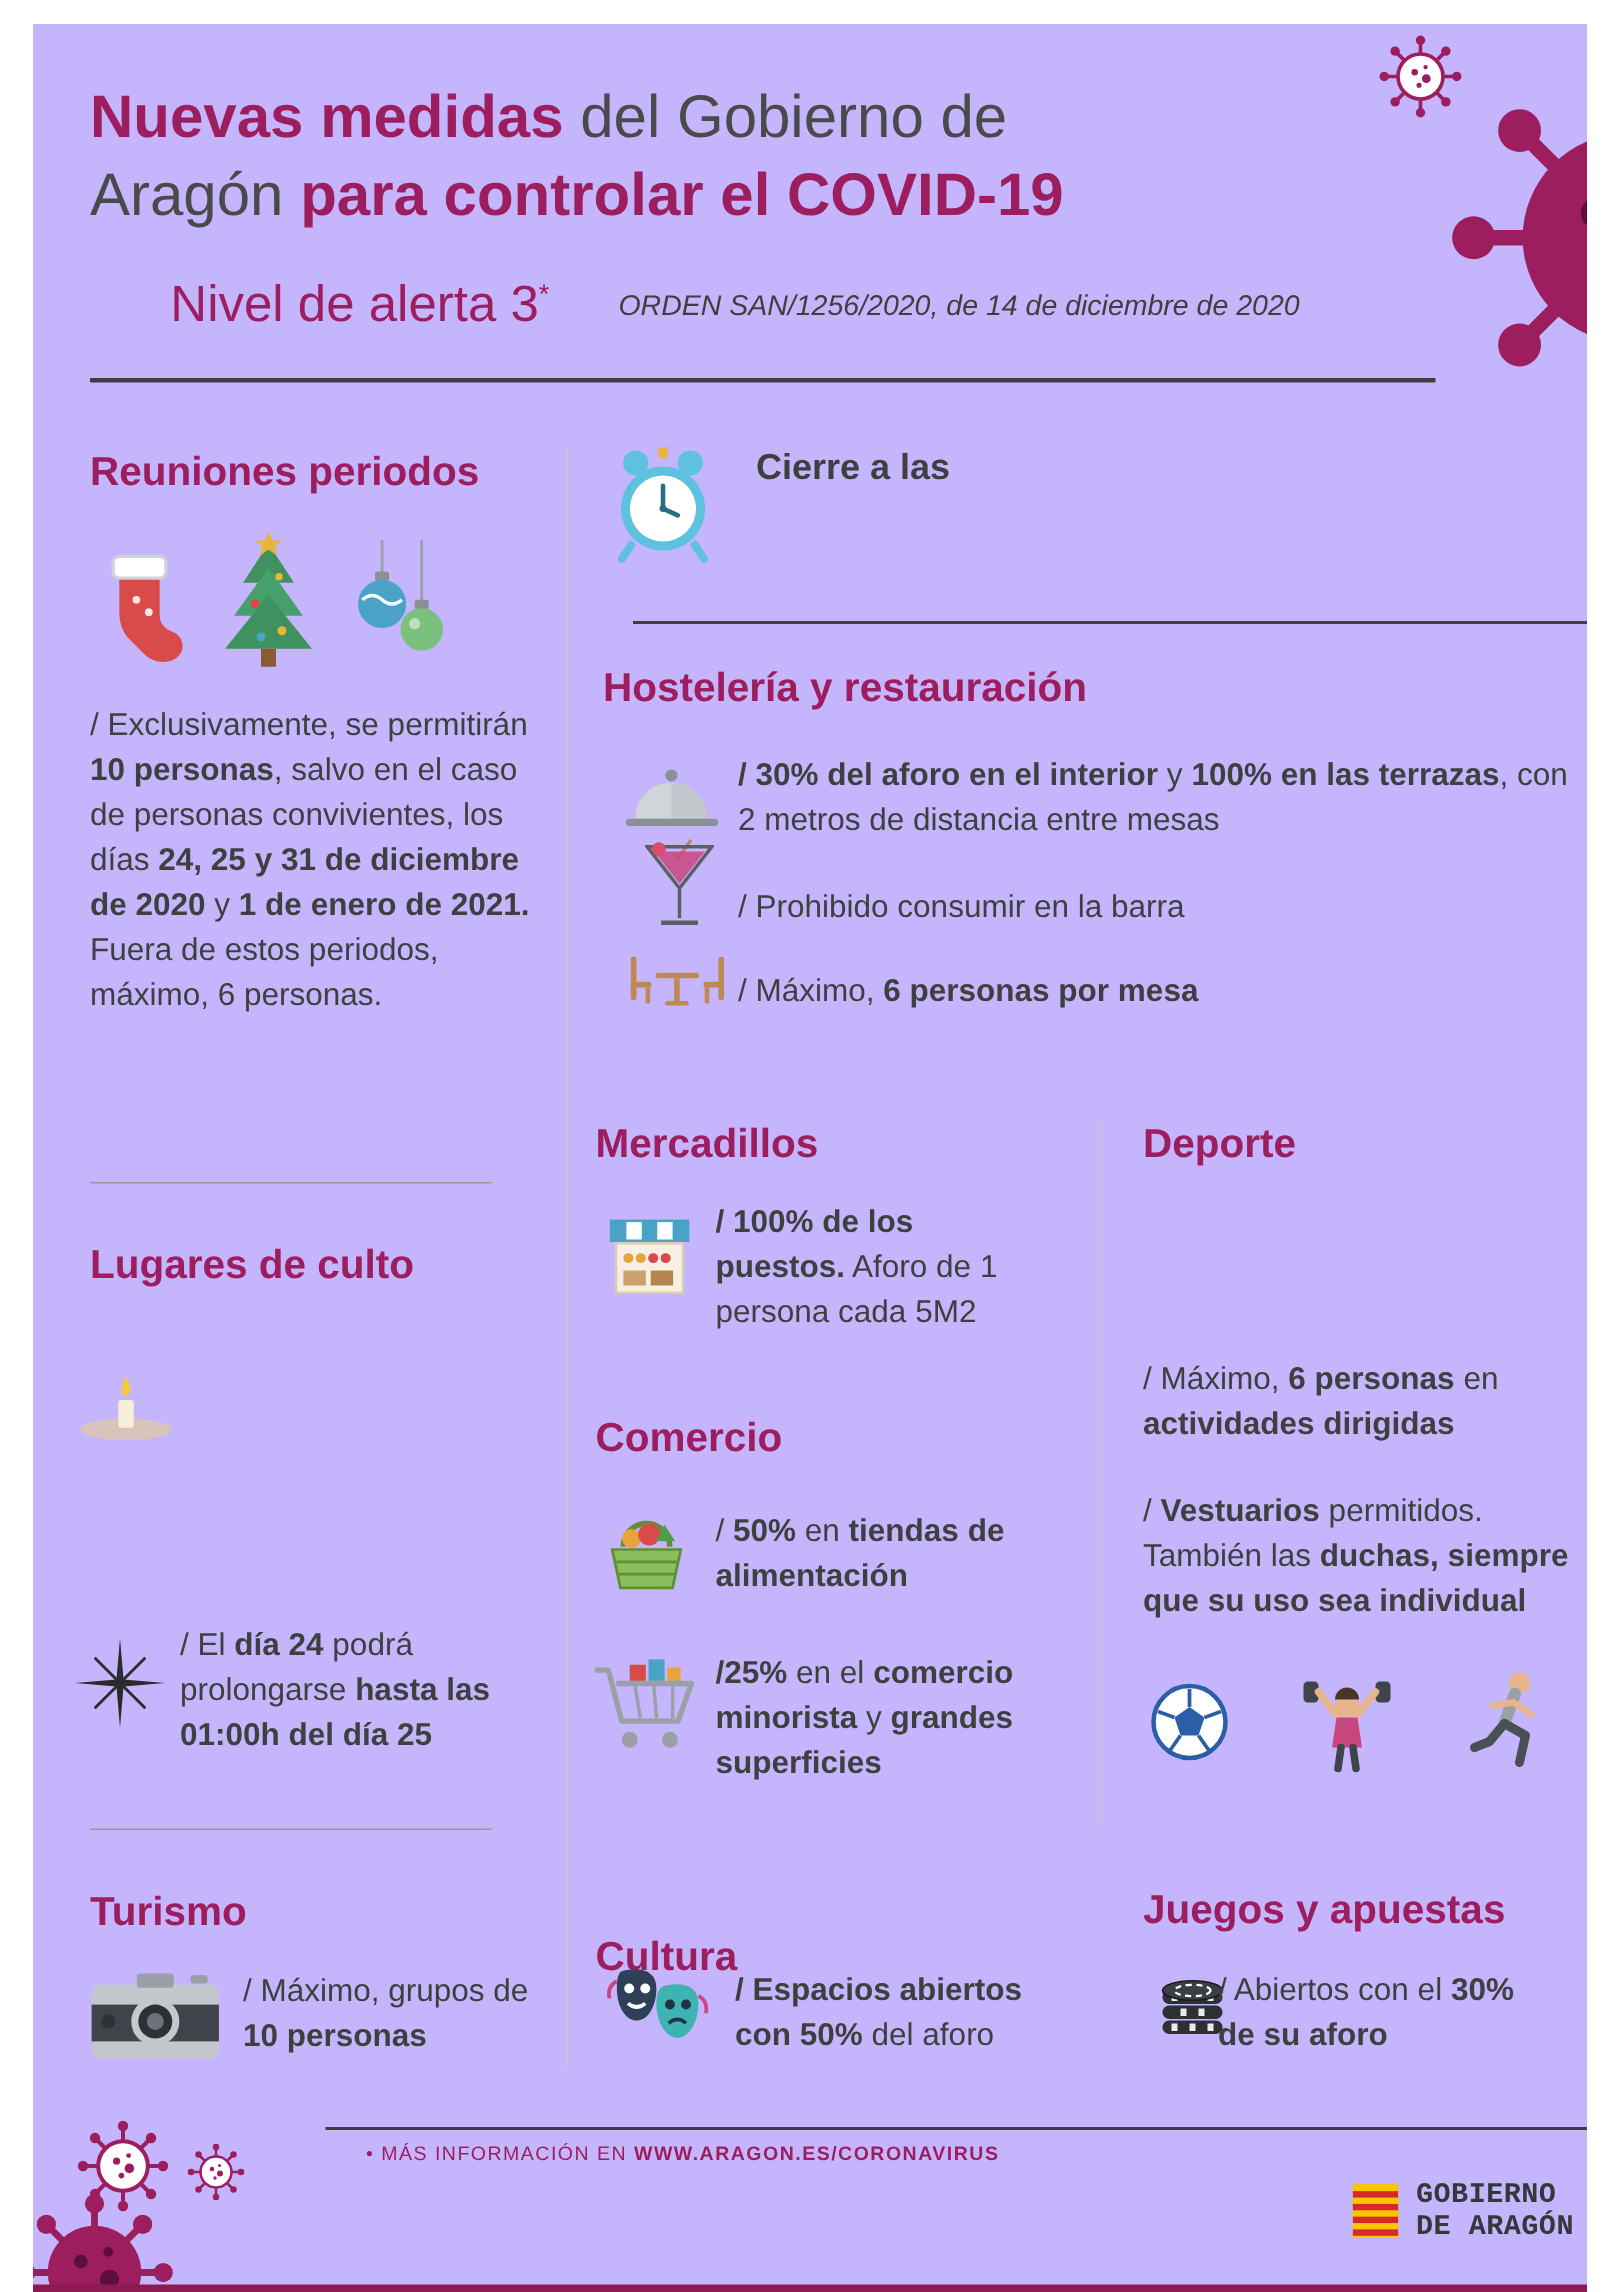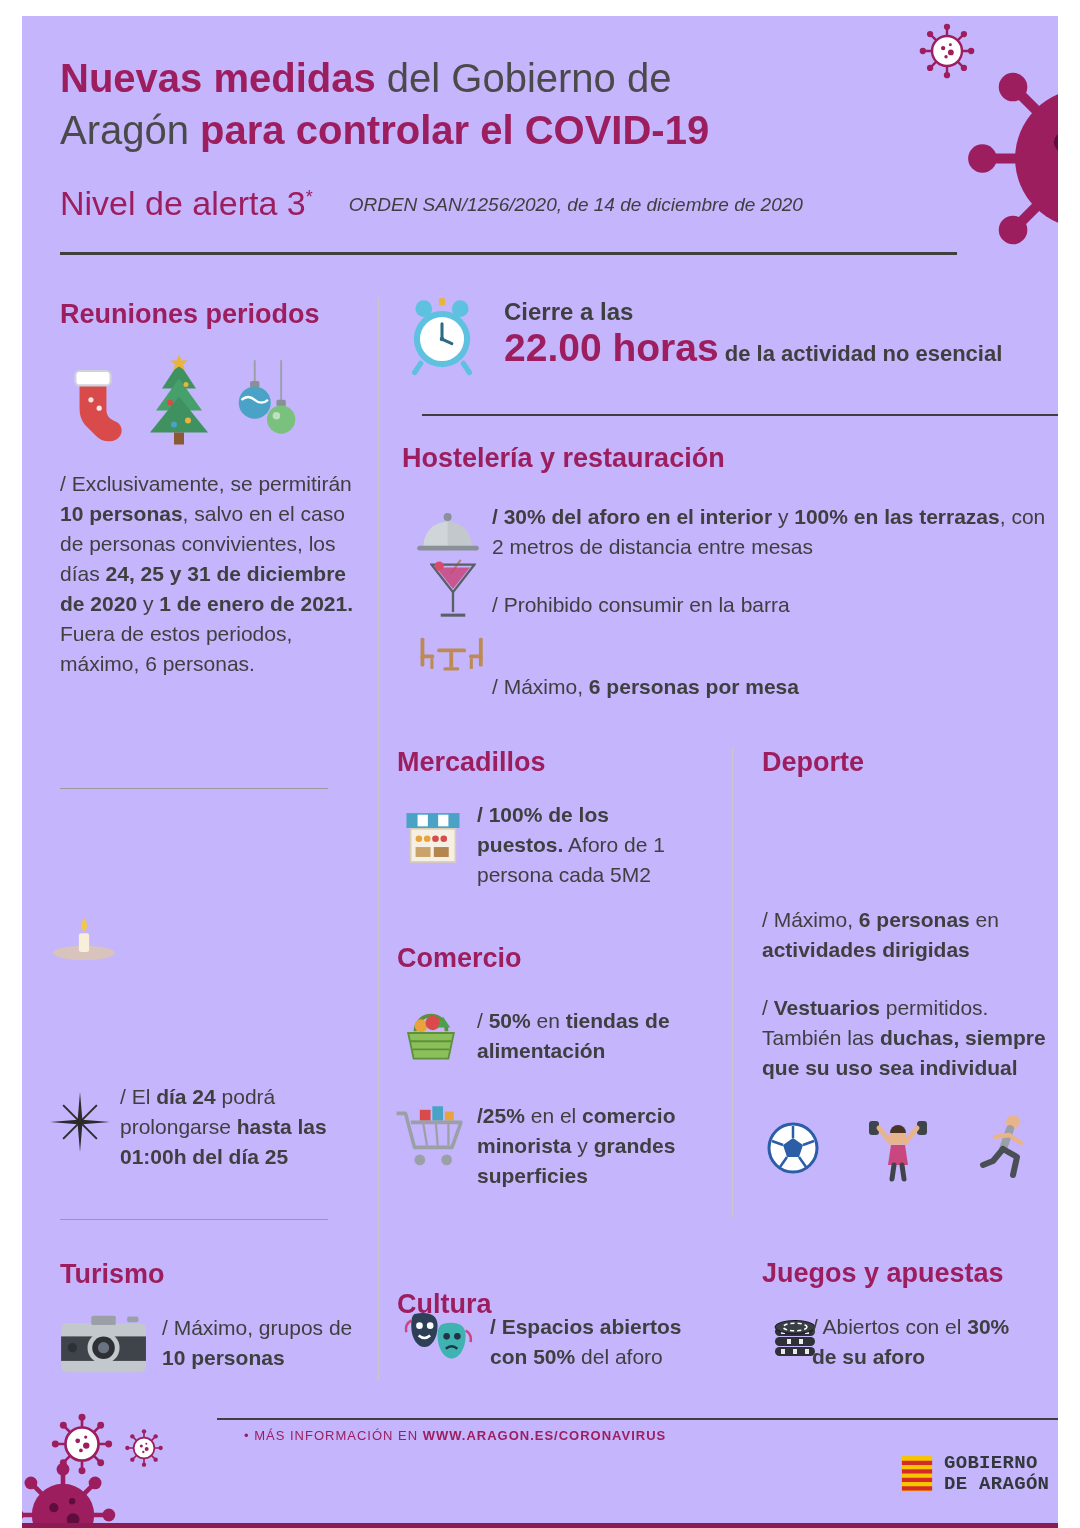--- a/index.html
+++ b/index.html
@@ -7,21 +7,21 @@
   :root { --magenta:#9d1e5f; --dark:#3f3f3f; --bar:#8e1a52; }
 
   .page { position:relative; width:1036px; height:1528px; background:#c4b5fd;
           overflow:hidden; margin:16px auto; color:var(--dark); }
   .abs { position:absolute; }
 
   .b { font-weight:700; }
   .m { color:var(--magenta); }
 
   .title { font-size:40px; line-height:1.3; color:#4a4a4a; font-weight:400; }
-  .alert-row { display:flex; align-items:flex-end; gap:36px; }
+  .alert-row { display:flex; align-items:flex-end; gap:46px;justify-content:center; }
   .alert-level { font-size:34px; color:var(--magenta); font-weight:400; }
   .alert-level sup { font-size:18px; }
   .order-ref { font-size:19px; font-style:italic; color:#3f3f3f; padding-bottom:7px; }
 
   .sec { font-size:27px; font-weight:700; color:var(--magenta); }
   .body-text { font-size:21px; line-height:1.43; color:var(--dark); }
 
   .hr { background:#9a9a9a; height:1px; }
   .rule-dark { background:#3f3f3f; }
   .vr { background:#c8c8c8; width:1px; }
@@ -158,20 +158,21 @@
       <rect x="45" y="42" width="10" height="7" rx="2" fill="#8a9097"></rect>
       <circle cx="50" cy="63" r="15" fill="#7bc17e"></circle>
       <circle cx="45" cy="59" r="4" fill="#ffffff" opacity=".5"></circle>
     </svg>
   </div>
 
   <div class="abs body-text" style="left:38px;top:453px;width:294px"><span>/ Exclusivamente, se permitirán </span><span class="b">10 personas</span><span>, salvo en el caso de personas convivientes, los días </span><span class="b">24, 25 y 31 de diciembre de 2020</span><span> y </span><span class="b">1 de enero de 2021.</span><span> Fuera de estos periodos, máximo, 6 personas.</span></div>
 
   <div class="abs hr" style="left:38px;top:772px;width:268px"></div>
 
+  <h2 class="abs sec" style="left:38px;top:812px">Lugares de culto</h2>
 
   <svg class="abs" style="left:26px;top:893px" width="72" height="58" viewBox="0 0 70 55">
     <ellipse cx="35" cy="42" rx="30" ry="7" fill="#f5d76e" opacity=".45"></ellipse>
     <rect x="30" y="23" width="10" height="18" rx="2" fill="#f7efd8"></rect>
     <path d="M35 8 C39 14 39 18 35 21 C31 18 31 14 35 8 Z" fill="#f2c84b"></path>
   </svg>
 
   <svg class="abs" style="left:28px;top:1076px" width="60" height="60" viewBox="0 0 64 64">
     <path d="M32 0 L34.5 29.5 L64 32 L34.5 34.5 L32 64 L29.5 34.5 L0 32 L29.5 29.5 Z" fill="#2b2b2b"></path>
     <line x1="14" y1="14" x2="50" y2="50" stroke="#2b2b2b" stroke-width="2"></line>
@@ -204,21 +205,20 @@
     <circle cx="50" cy="56" r="37" fill="#5ec1e0"></circle>
     <circle cx="50" cy="56" r="29" fill="#ffffff"></circle>
     <line x1="50" y1="56" x2="50" y2="36" stroke="#2a6b86" stroke-width="4" stroke-linecap="round"></line>
     <line x1="50" y1="56" x2="63" y2="62" stroke="#2a6b86" stroke-width="4" stroke-linecap="round"></line>
     <circle cx="50" cy="56" r="3" fill="#2a6b86"></circle>
     <line x1="22" y1="88" x2="14" y2="100" stroke="#5ec1e0" stroke-width="7" stroke-linecap="round"></line>
     <line x1="78" y1="88" x2="86" y2="100" stroke="#5ec1e0" stroke-width="7" stroke-linecap="round"></line>
   </svg>
   <div class="abs" style="left:482px;top:282px;width:560px">
     <div class="closure-l1">Cierre a las</div>
-    <div class="closure-l2"><span class="closure-time">22.00 horas</span><span class="closure-rest"> de la actividad no esencial</span></div>
   </div>
 
   <div class="abs rule-dark" style="left:400px;top:398px;width:640px;height:2px"></div>
 
   <h2 class="abs sec" style="left:380px;top:427px">Hostelería y restauración</h2>
 
   <svg class="abs" style="left:392px;top:492px" width="68" height="50" viewBox="0 0 85 60">
     <circle cx="42" cy="10" r="5" fill="#8a9097"></circle>
     <path d="M12 46 C12 28 26 16 42 16 C58 16 72 28 72 46 Z" fill="#c3c8cd"></path>
     <path d="M12 46 C12 28 26 16 42 16 L42 46 Z" fill="#d6dade" opacity=".7"></path>
@@ -242,21 +242,21 @@
       <rect x="6" y="28" width="18" height="5" rx="2"></rect>
       <rect x="19" y="33" width="4" height="14"></rect>
       <rect x="28" y="20" width="38" height="5" rx="2"></rect>
       <rect x="44" y="25" width="5" height="20"></rect>
       <rect x="36" y="45" width="21" height="4" rx="2"></rect>
       <rect x="83" y="6" width="5" height="38" rx="2"></rect>
       <rect x="70" y="28" width="18" height="5" rx="2"></rect>
       <rect x="71" y="33" width="4" height="14"></rect>
     </g>
   </svg>
-  <div class="abs body-text" style="left:470px;top:656px;width:560px"><span>/ Máximo, </span><span class="b">6 personas por mesa</span></div>
+  <div class="abs body-text" style="left:470px;top:630px;width:560px"><span>/ Máximo, </span><span class="b">6 personas por mesa</span></div>
 
   <h2 class="abs sec" style="left:375px;top:731px">Mercadillos</h2>
 
   <svg class="abs" style="left:382px;top:790px" width="58" height="68" viewBox="0 0 70 75">
     <rect x="8" y="24" width="54" height="40" fill="#f6efe3" stroke="#d9cdb4" stroke-width="2"></rect>
     <circle cx="18" cy="36" r="4" fill="#e8a33d"></circle>
       <circle cx="28" cy="36" r="4" fill="#e8a33d"></circle>
     <circle cx="38" cy="36" r="4" fill="#d94a4a"></circle>
       <circle cx="48" cy="36" r="4" fill="#d94a4a"></circle>
     <rect x="14" y="46" width="18" height="12" fill="#c9a36a"></rect>

